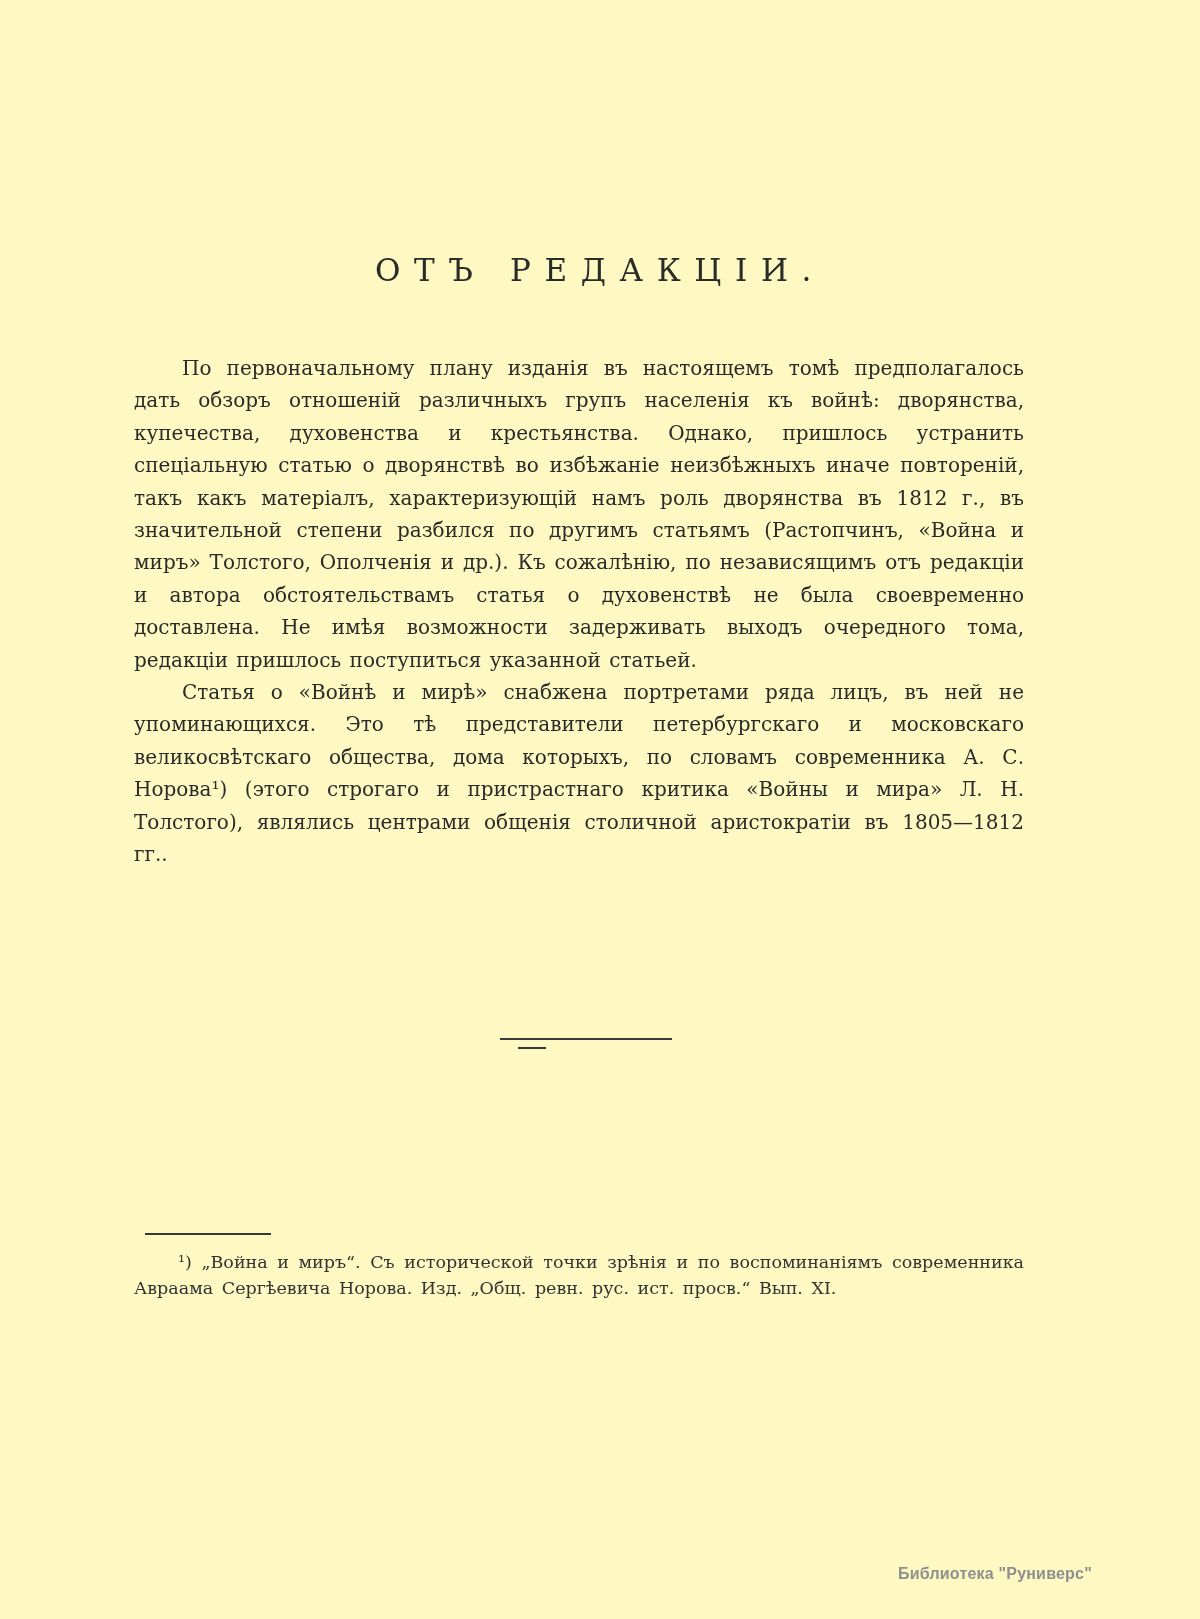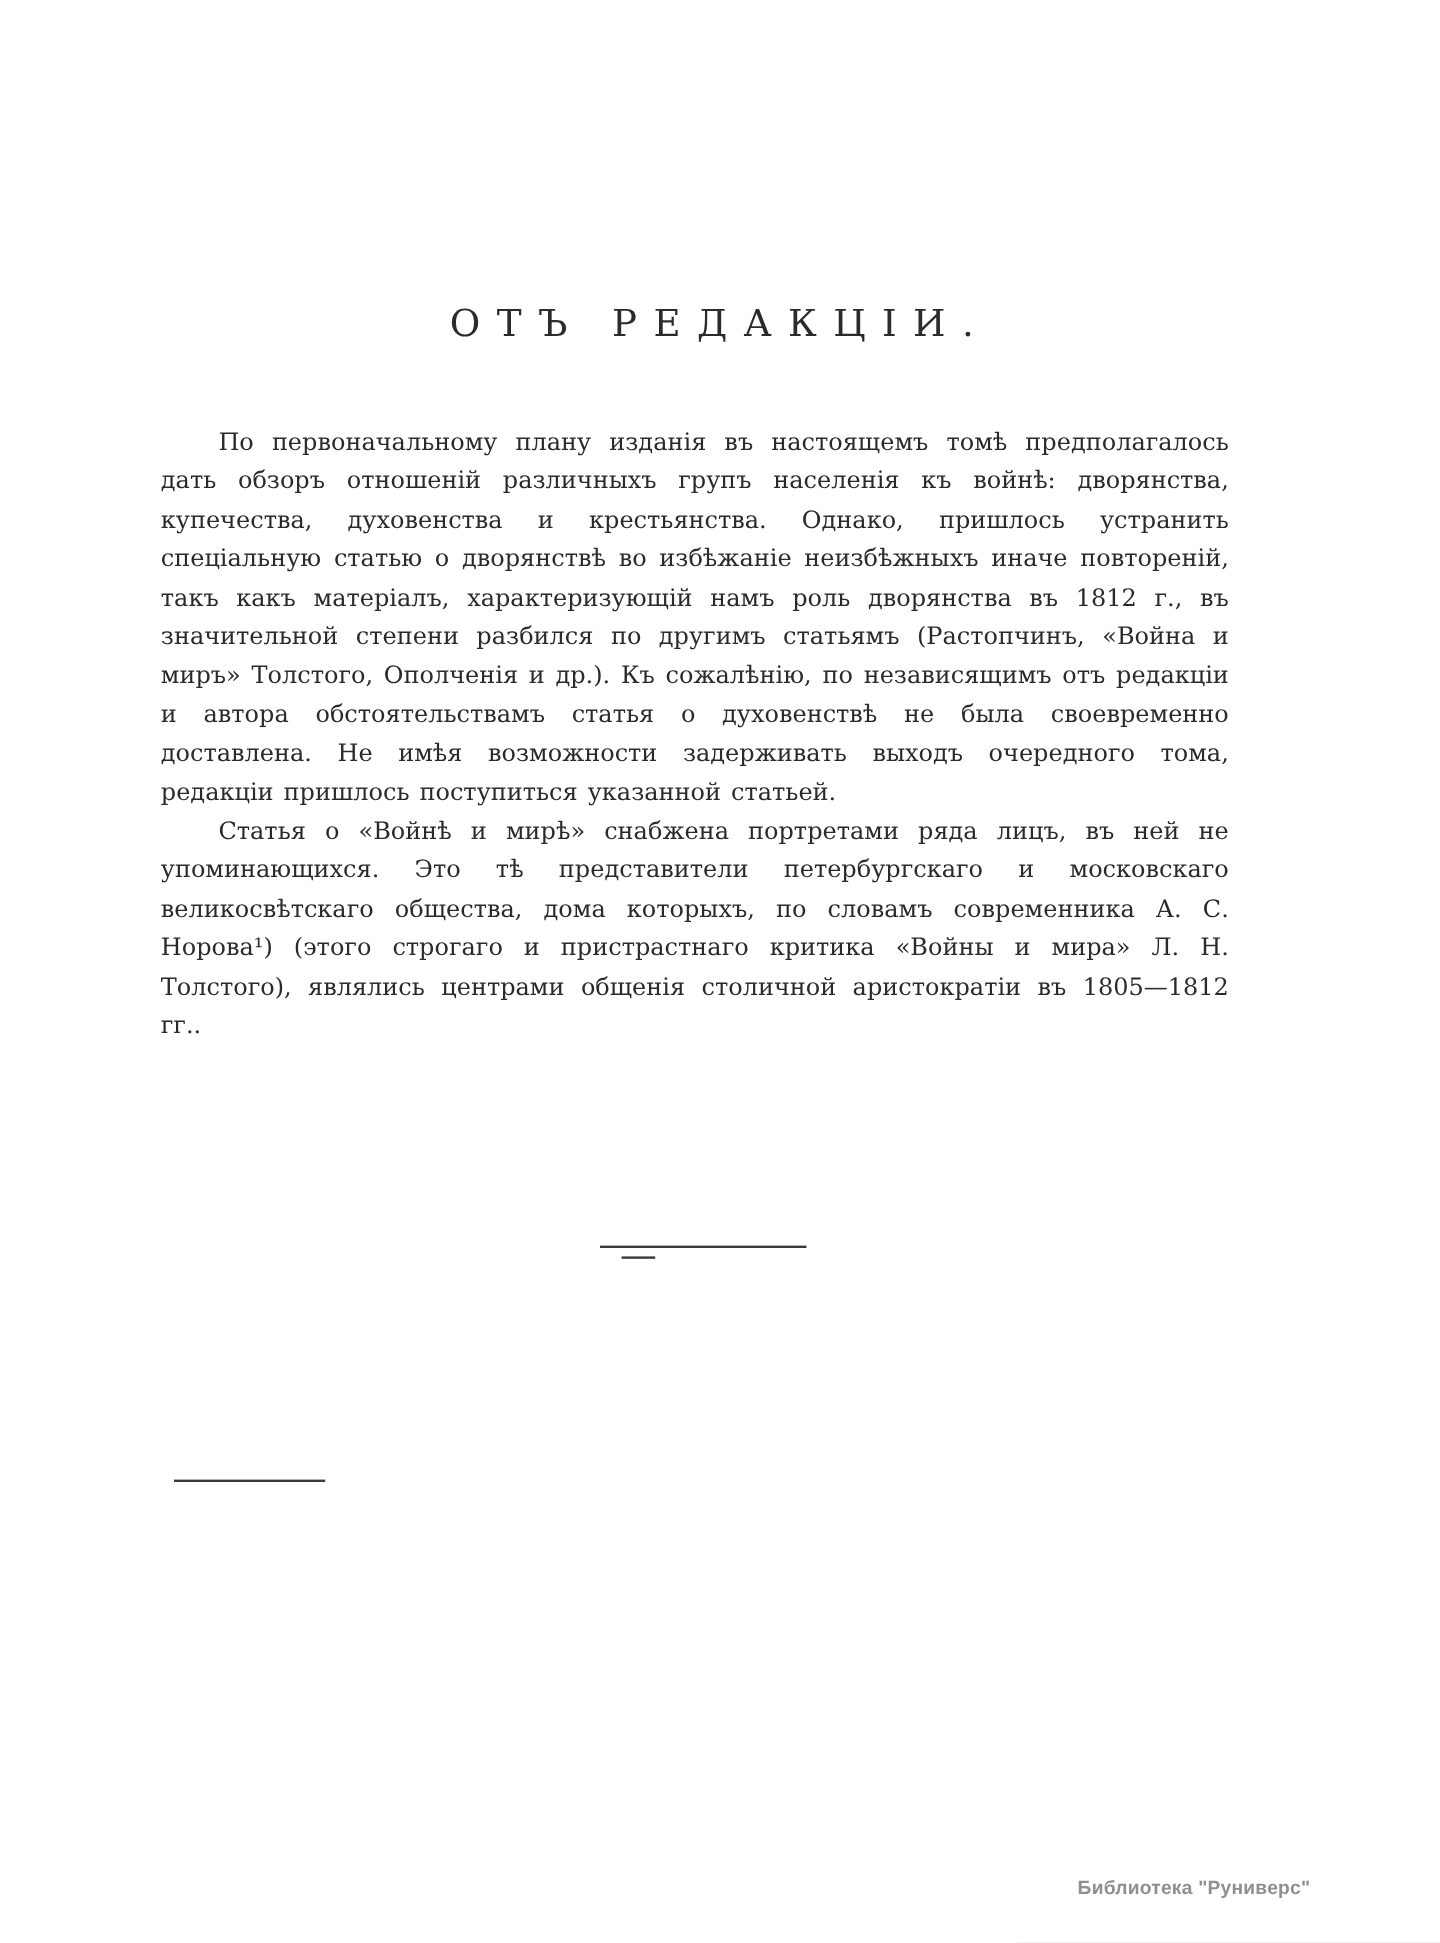--- a/index.html
+++ b/index.html
@@ -5,21 +5,21 @@
   html, body {
     margin: 0;
     padding: 0;
     background: #d8d8d4;
   }
   .page {
     position: relative;
     width: 1200px;
     height: 1619px;
     margin: 0 auto;
-    background: #ffffff;
+    background: #fef9c3;
     overflow: hidden;
     font-family: "DejaVu Serif", "Liberation Serif", serif;
     color: #2a2a28;
   }
   .title {
     position: absolute;
     top: 252px;
     left: 0;
     width: 100%;
     margin: 0;
@@ -110,16 +110,17 @@
     <p class="paragraph">Статья о «Войнѣ и мирѣ» снабжена портретами ряда лицъ, въ ней не упоминающихся. Это тѣ представители петербургскаго и московскаго великосвѣтскаго общества, дома которыхъ, по словамъ современника А. С. Норова¹) (этого строгаго и пристрастнаго критика «Войны и мира» Л. Н. Толстого), являлись центрами общенія столичной аристократіи въ 1805—1812 гг..</p>
   </div>
 
   <div class="divider">
     <div class="divider-main"></div>
     <div class="divider-tick"></div>
   </div>
 
   <div class="footnote-rule"></div>
 
+  <p class="footnote-text">¹) „Война и миръ“. Съ исторической точки зрѣнія и по воспоминаніямъ современника Авраама Сергѣевича Норова. Изд. „Общ. ревн. рус. ист. просв.“ Вып. XI.</p>
 
   <div class="watermark">Библиотека "Руниверс"</div>
 
 </div>
 
 </body></html>

